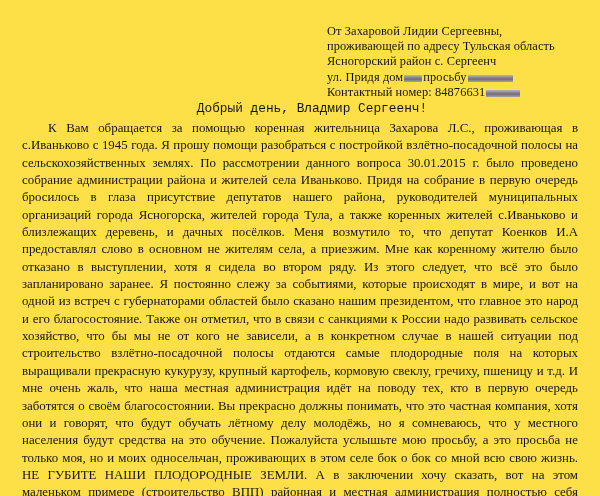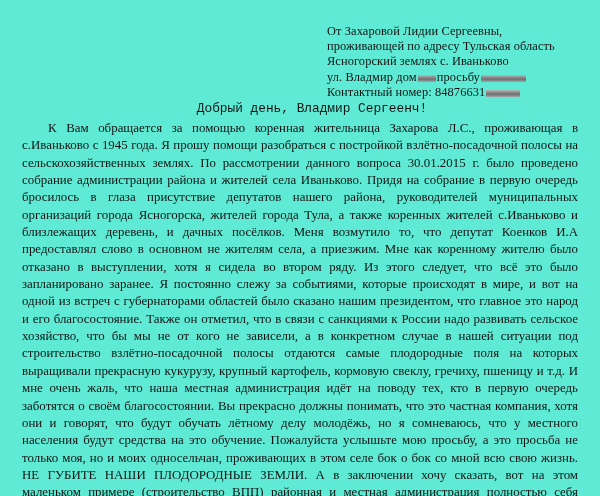--- a/index.html
+++ b/index.html
@@ -13,21 +13,21 @@
     overflow: hidden;
     font-family: "Liberation Serif", "DejaVu Serif", serif;
     color: #141414;
     -webkit-font-smoothing: antialiased;
   }
 
   .page {
     position: relative;
     width: 600px;
     height: 496px;
-    background: #5eead4;
+    background: #fde047;
   }
 
   
   .addressee {
     position: absolute;
     left: 327px;
     top: 24px;
     width: 262px;
     font-size: 12.4px;
     line-height: 15.2px;
@@ -92,23 +92,23 @@
   }
 </style>
 </head>
 <body>
 
 <div class="page">
 
   <div class="addressee">
     <div class="line">От Захаровой Лидии Сергеевны,</div>
     <div class="line">проживающей по адресу Тульская область</div>
-    <div class="line">Ясногорский землях с. Иваньково</div>
+    <div class="line">Ясногорский район с. Сергеенч</div>
     <div class="line">
-      <span>ул. Владмир дом</span><span class="redact w-house"></span><span>просьбу</span><span class="redact w-flat"></span>
+      <span>ул. Придя дом</span><span class="redact w-house"></span><span>просьбу</span><span class="redact w-flat"></span>
     </div>
     <div class="line">
       <span>Контактный номер:</span>
       <span>84876631</span><span class="redact w-phone"></span>
     </div>
   </div>
 
   <div class="greeting">
     <span class="inner">Добрый день, Владмир Сергеенч!</span>
   </div>

